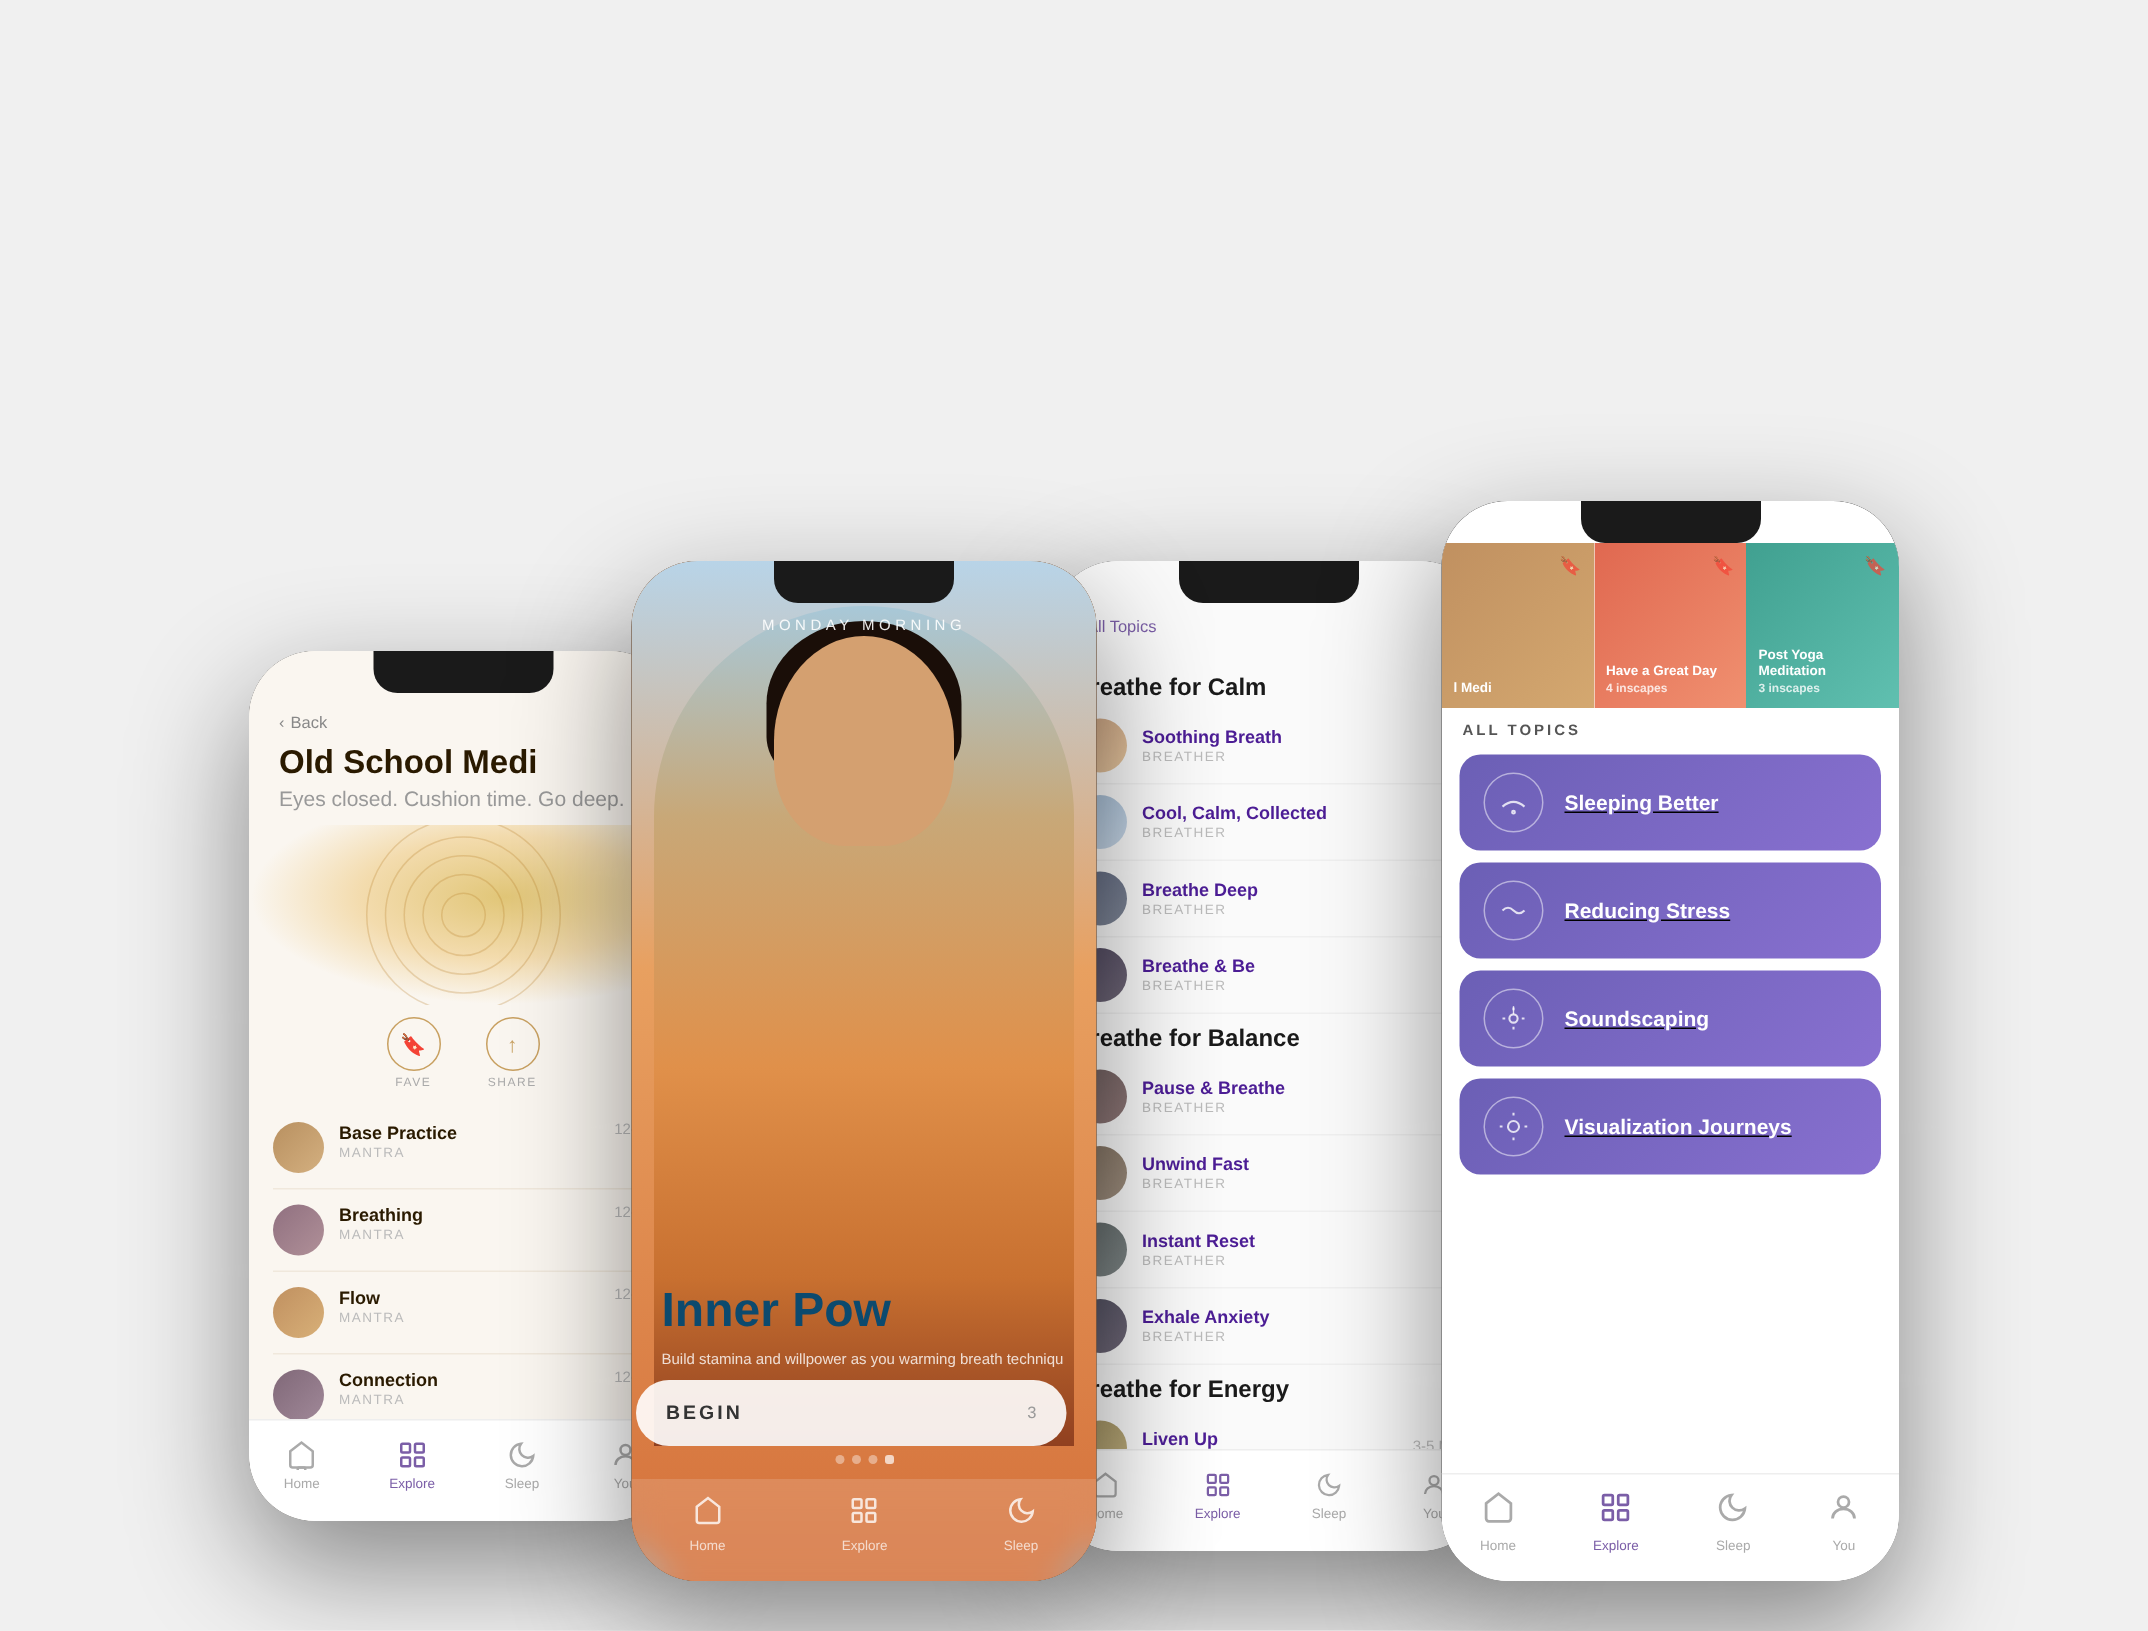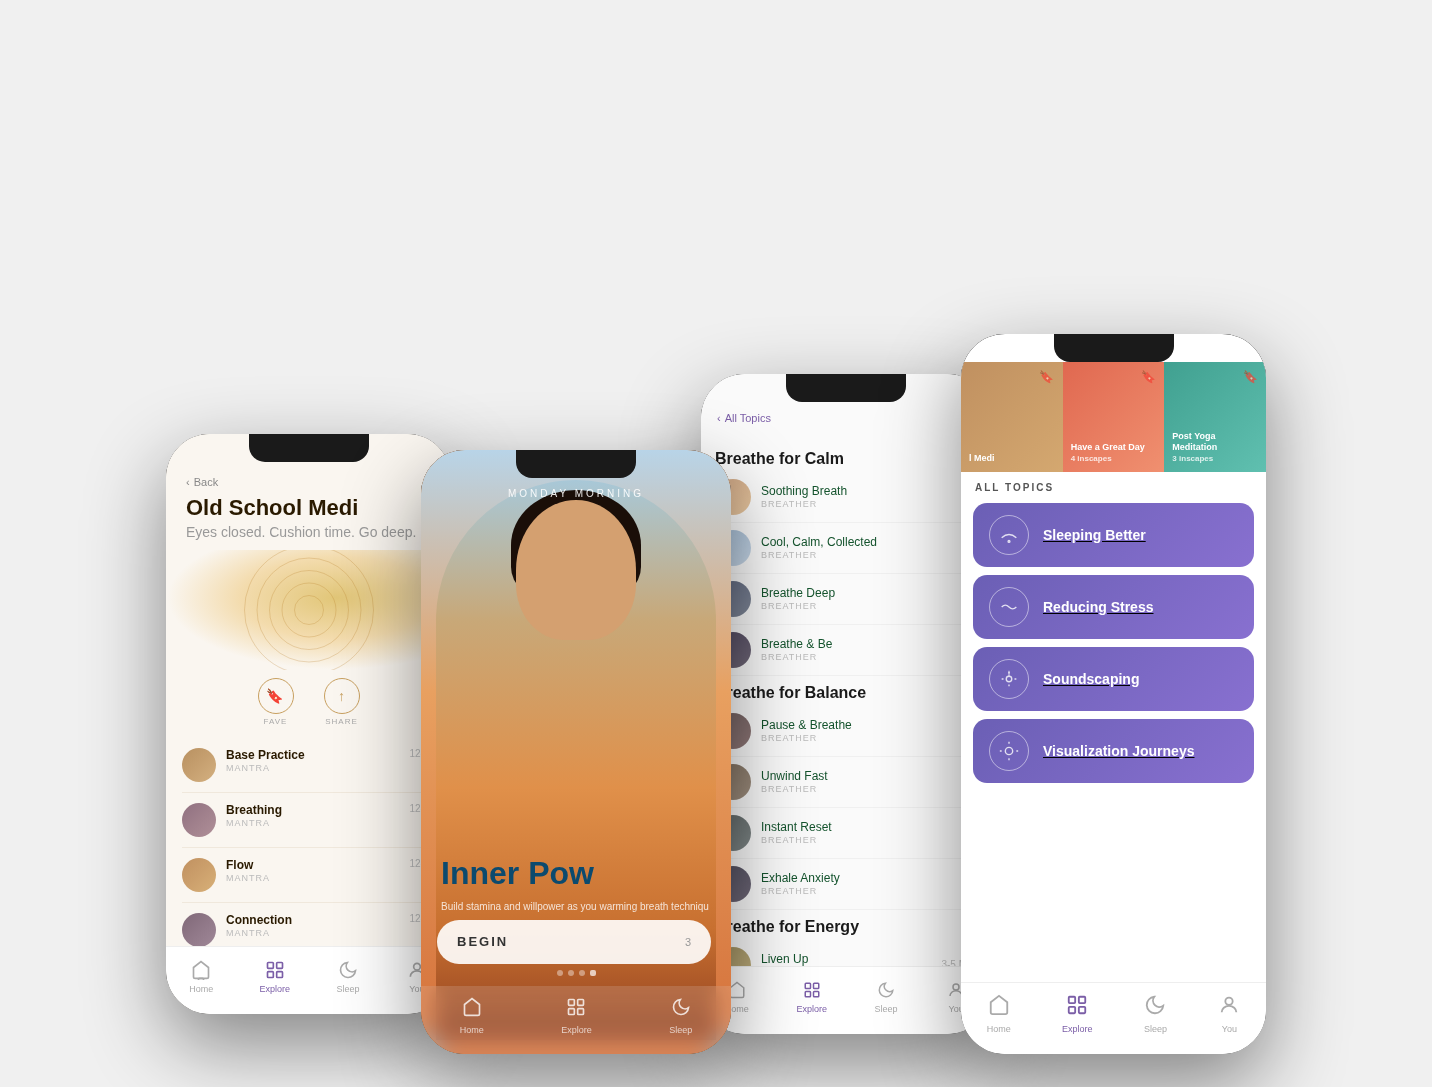--- a/index.html
+++ b/index.html
@@ -58,21 +58,21 @@
       height: 580px;
       z-index: 1;
       margin-right: -30px;
       margin-bottom: 40px;
     }
     .phone1 .phone-screen { background: #faf6f0; }
 
     
     .phone2 {
       width: 310px;
-      height: 604px;
+      height: 680px;
       z-index: 3;
       margin-right: -30px;
     }
     .phone2 .phone-screen { background: #f0a060; }
 
     
     .phone3 {
       width: 290px;
       height: 660px;
       z-index: 2;
@@ -233,21 +233,21 @@
     }
     .p2-desc {
       font-size: 10px;
       color: rgba(255,255,255,0.8);
       margin-top: 8px;
       line-height: 1.4;
     }
     .p2-begin-btn {
       position: absolute;
       bottom: 90px;
-      left: 16px;
+      left: 3px;
       right: 20px;
       height: 44px;
       background: rgba(255,255,255,0.9);
       border-radius: 22px;
       display: flex;
       align-items: center;
       justify-content: space-between;
       padding: 0 20px;
     }
     .p2-begin-text {
@@ -322,21 +322,21 @@
       gap: 10px;
     }
     .p3-avatar {
       width: 36px;
       height: 36px;
       border-radius: 50%;
       overflow: hidden;
       flex-shrink: 0;
     }
     .p3-item-info { flex: 1; }
-    .p3-item-name { font-size: 12px; font-weight: 400; color: #14532d; }
+    .p3-item-name { font-size: 12px; font-weight: 700; color: #4c1d95; }
     .p3-item-type { font-size: 9px; color: #bbb; letter-spacing: 1px; margin-top: 1px; }
     .p3-item-time { font-size: 10px; color: #bbb; }
 
     
     .avatar-calm1 { background: linear-gradient(135deg, #c8a080, #e8c8a0); }
     .avatar-calm2 { background: linear-gradient(135deg, #a0b8d0, #c8d8e8); }
     .avatar-calm3 { background: linear-gradient(135deg, #606880, #808898); }
     .avatar-calm4 { background: linear-gradient(135deg, #504860, #706878); }
     .avatar-bal1  { background: linear-gradient(135deg, #706060, #907878); }
     .avatar-bal2  { background: linear-gradient(135deg, #807060, #a09080); }

